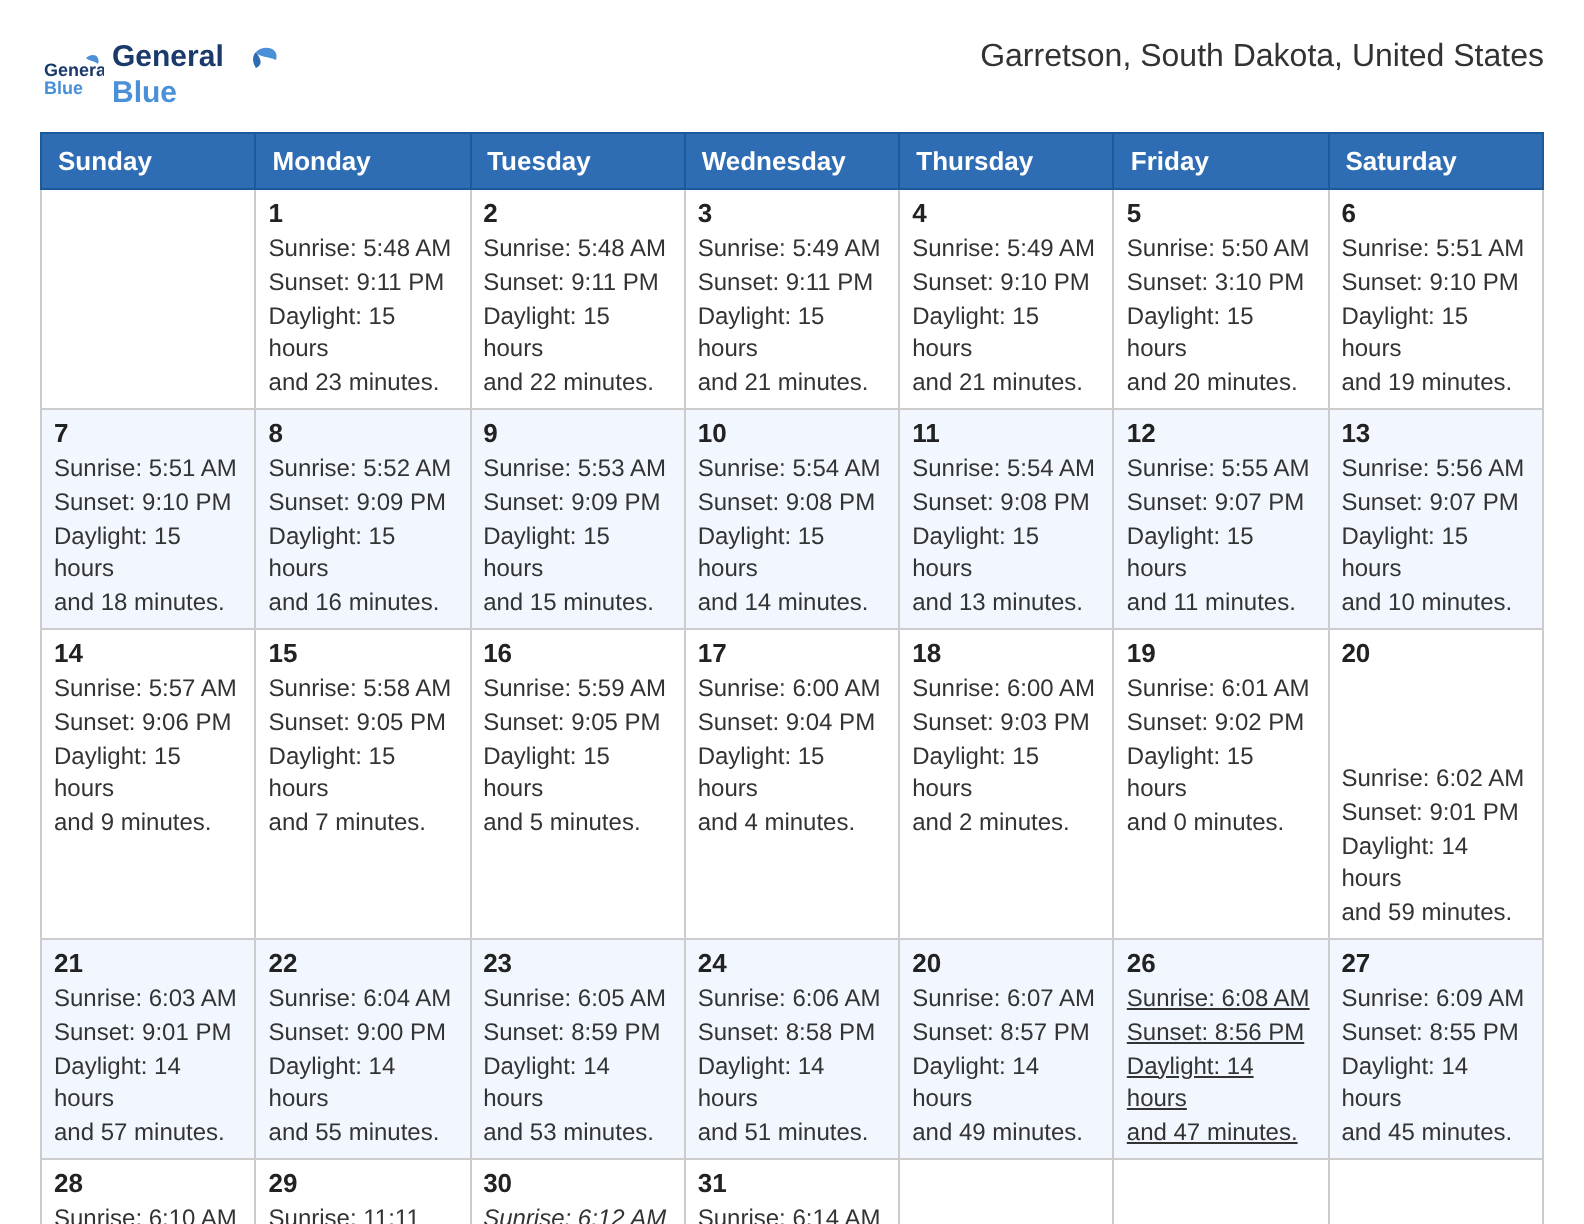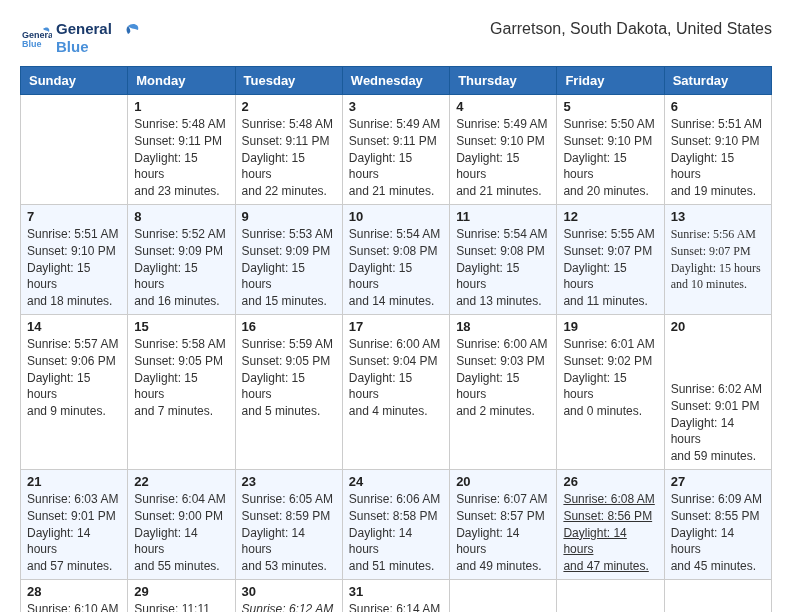--- a/index.html
+++ b/index.html
@@ -147,21 +147,21 @@
         <td>
           <div class="day-number">4</div>
           <div class="day-info" style="white-space: pre-line;">Sunrise: 5:49 AM
 Sunset: 9:10 PM
 Daylight: 15 hours
 and 21 minutes.</div>
         </td>
         <td>
           <div class="day-number">5</div>
           <div class="day-info" style="white-space: pre-line;">Sunrise: 5:50 AM
-Sunset: 9:10 PM
+Sunset: 3:10 PM
 Daylight: 15 hours
 and 20 minutes.</div>
         </td>
         <td>
           <div class="day-number">6</div>
           <div class="day-info" style="white-space: pre-line;">Sunrise: 5:51 AM
 Sunset: 9:10 PM
 Daylight: 15 hours
 and 19 minutes.</div>
         </td>
@@ -204,21 +204,21 @@
         </td>
         <td>
           <div class="day-number">12</div>
           <div class="day-info" style="white-space: pre-line;">Sunrise: 5:55 AM
 Sunset: 9:07 PM
 Daylight: 15 hours
 and 11 minutes.</div>
         </td>
         <td>
           <div class="day-number">13</div>
-          <div class="day-info" style="white-space: pre-line; font-family: Liberation Serif, serif;">Sunrise: 5:56 AM
+          <div class="day-info" style="white-space: pre-line;">Sunrise: 5:56 AM
 Sunset: 9:07 PM
 Daylight: 15 hours
 and 10 minutes.</div>
         </td>
       </tr>
       <tr>
         <td>
           <div class="day-number">14</div>
           <div class="day-info" style="white-space: pre-line;">Sunrise: 5:57 AM
 Sunset: 9:06 PM

